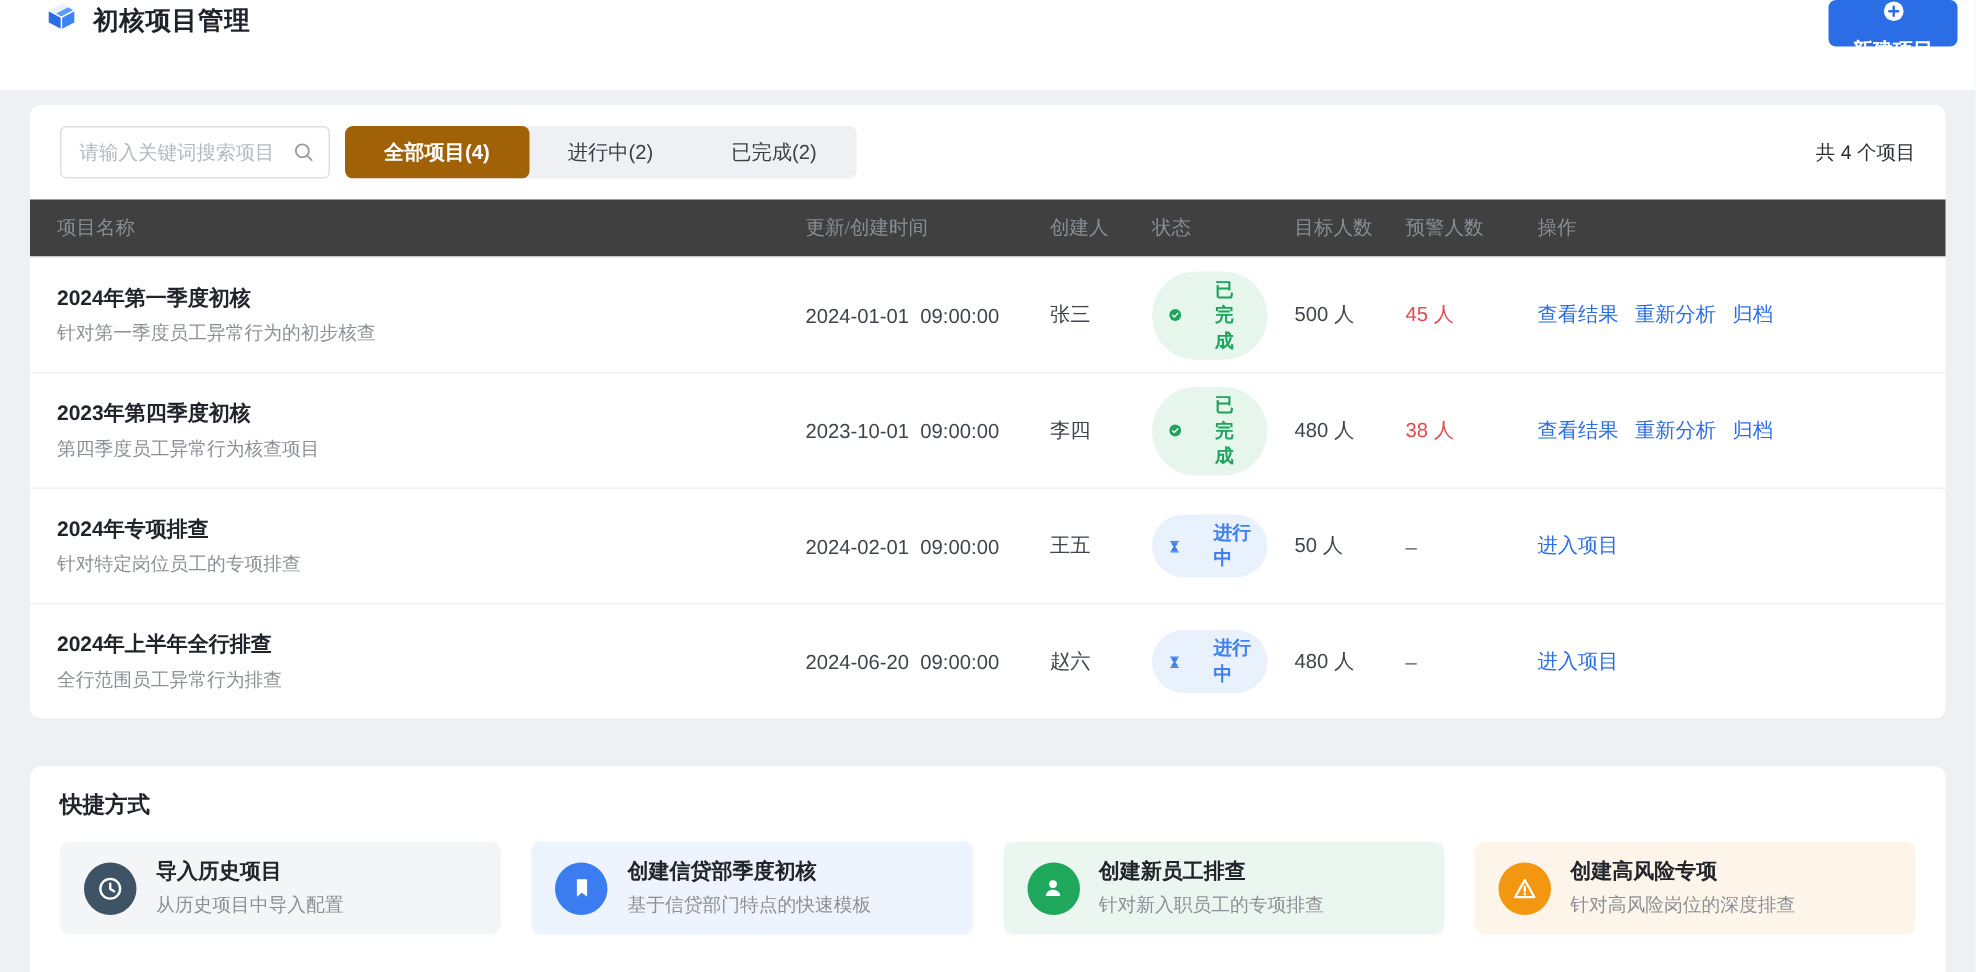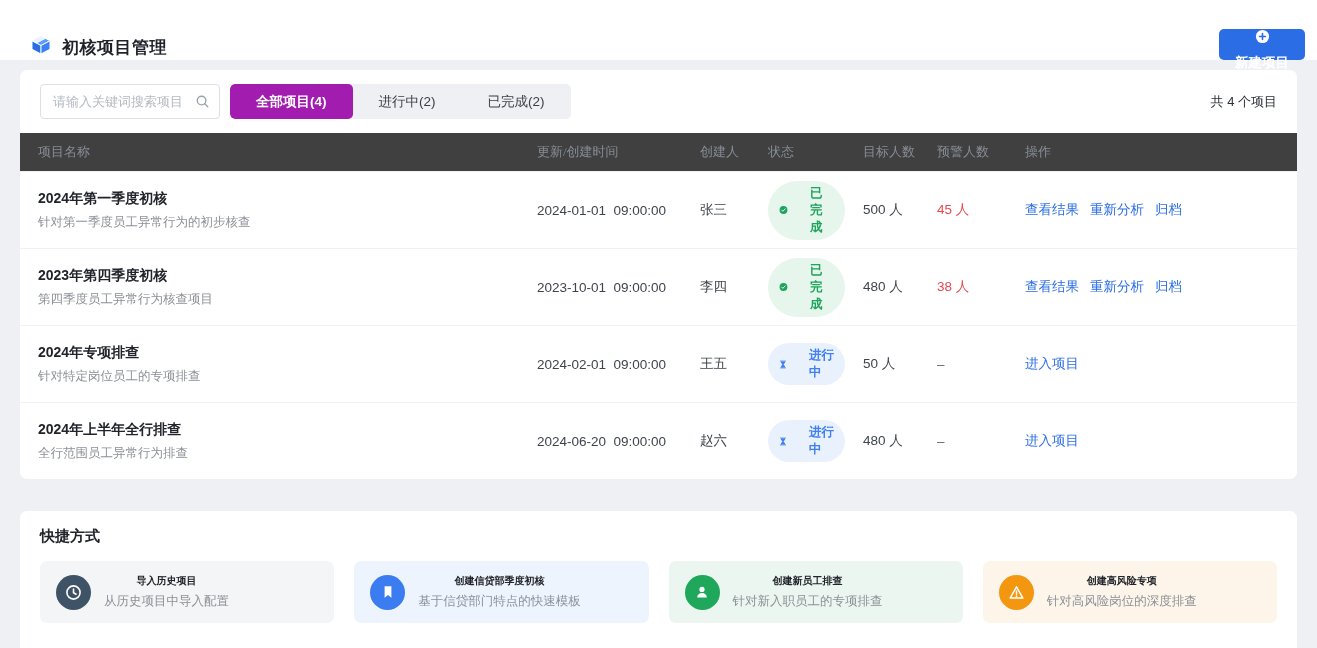--- a/index.html
+++ b/index.html
@@ -6,21 +6,21 @@
   html,body { width:1317px; height:648px; }
   body {
     background:#eef0f4;
     font-family:"Liberation Sans","DejaVu Sans",sans-serif;
     color:#21242a;
     overflow:hidden;
   }
   
   .topbar {
     height:60px; background:#fff;
-    display:flex; align-items:flex-end; justify-content:space-between;
+    display:flex; align-items:flex-start; justify-content:space-between;
     padding:0 12px 0 30px;
   }
   .title-wrap { display:flex; align-items:center; gap:10px; }
   .title-wrap h1 { font-size:17px; font-weight:bold; color:#1f2329; letter-spacing:.5px; }
   .primary-btn {
     display:flex; align-items:center; gap:7px;
     background:#2b6de5; color:#ffffff; border:none; border-radius:5px;
     height:31px; padding:0 16px; font-size:13.5px; font-weight:bold; cursor:pointer;
     font-family:inherit;
     flex-direction:column;
@@ -39,21 +39,21 @@
   .search-box input::placeholder { color:#b4b9c1; }
   .search-box svg { position:absolute; right:10px; top:10px; }
   .tabs {
     display:flex; align-items:center; margin-left:10px;
     background:#eef0f3; border-radius:5px; height:35px; overflow:hidden;
   }
   .tab {
     border:none; background:transparent; height:35px; padding:0 26px;
     font-size:13.5px; color:#3c4046; cursor:pointer; font-family:inherit;
   }
-  .tab.active { background:#a21caf; color:#fff; font-weight:bold; border-radius:5px; }
+  .tab.active { background:#a16207; color:#fff; font-weight:bold; border-radius:5px; }
   .total { margin-left:auto; font-size:13px; color:#2a2e36; }
   
   .thead, .trow {
     display:grid;
     grid-template-columns:499px 163px 68px 95px 74px 88px 1fr;
     align-items:center;
   }
   .thead { background:#404040; height:38px;font-family:Liberation Serif, serif; }
   .thead .cell { font-size:13px; color:#878d97; }
   .cell { padding-left:18px; }
@@ -81,21 +81,21 @@
     display:flex; align-items:center; gap:13px; padding:0 16px; cursor:pointer;
   }
   .qcard .circle {
     width:35px; height:35px; border-radius:50%;
     display:flex; align-items:center; justify-content:center; flex-shrink:0;
   }
   .qcard-1 { background:#f4f5f6; } .qcard-1 .circle { background:#3f5366; }
   .qcard-2 { background:#eef4fd; } .qcard-2 .circle { background:#3b7cf0; }
   .qcard-3 { background:#ecf6f0; } .qcard-3 .circle { background:#1fa85c; }
   .qcard-4 { background:#fdf5ea; } .qcard-4 .circle { background:#f2970f; }
-  .q-title { font-size:10px; font-weight:bold; color:#21242a;text-align:center; }
+  .q-title { font-size:14px; font-weight:bold; color:#21242a; }
   .q-desc { font-size:12.5px; color:#8c9096; margin-top:5px; }
 </style>
 </head>
 <body>
 
 <header class="topbar">
   <div class="title-wrap">
     <span>
       <svg width="22" height="22" viewBox="0 0 24 24">
         <polygon points="12,2.2 21.8,7.4 12,12.6 2.2,7.4" fill="#5b9cf8" stroke="#fff" stroke-width="1" stroke-linejoin="round"></polygon>

